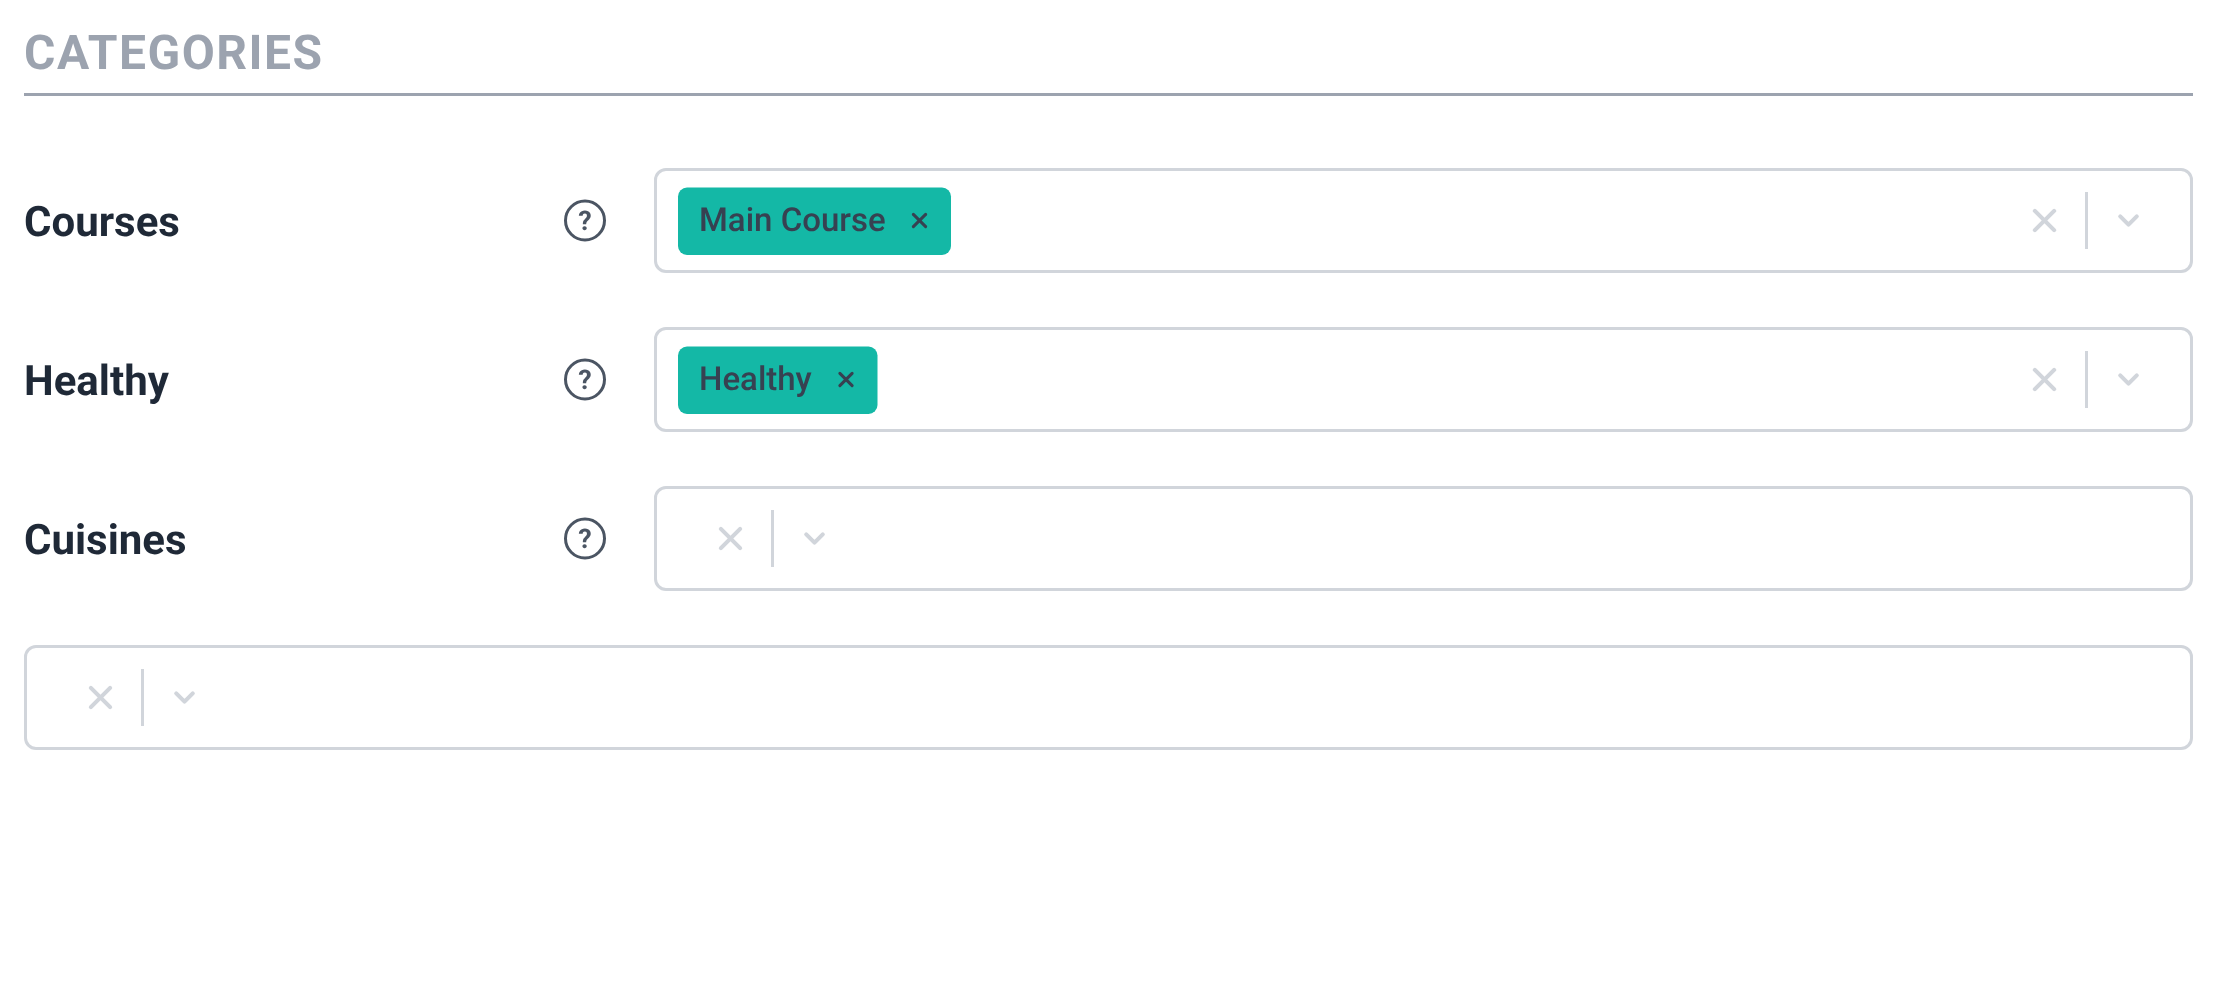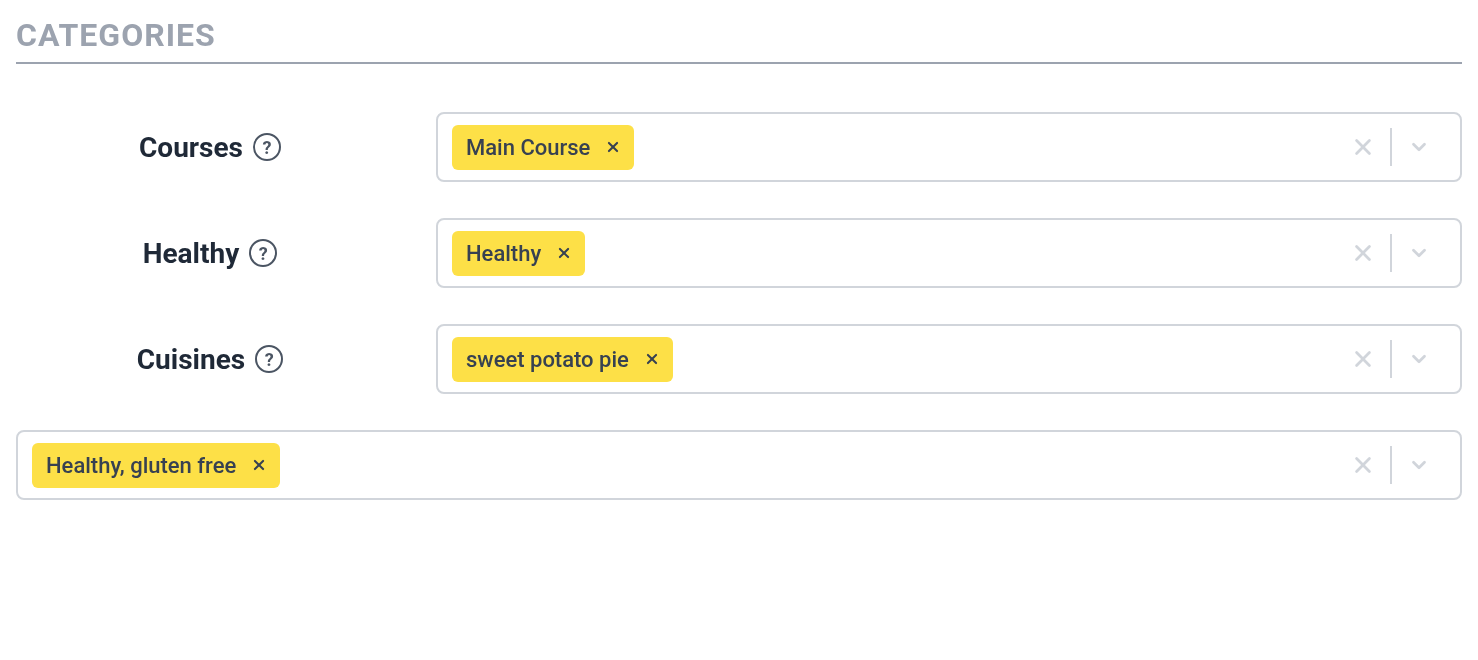--- a/index.html
+++ b/index.html
@@ -26,21 +26,21 @@
       margin-bottom: 48px;
     }
     .form-row {
       display: flex;
       align-items: center;
       margin-bottom: 36px;
     }
     .form-label {
       width: 420px;
       display: flex;
-      justify-content: center;
+      justify-content: space-between;
       align-items: center;
       padding-right: 32px;
       gap: 10px;
     }
     .form-label-text {
       font-size: 28px;
       font-weight: 700;
       color: #1f2937;
     }
     .help-icon {
@@ -66,21 +66,21 @@
       padding: 10px 14px;
     }
     .tags-area {
       flex: 1;
       display: flex;
       flex-wrap: wrap;
       gap: 8px;
       align-items: center;
     }
     .tag {
-      background: #fde047;
+      background: #14b8a6;
       border-radius: 6px;
       padding: 10px 14px;
       display: inline-flex;
       align-items: center;
       gap: 16px;
     }
     .tag-label {
       font-size: 22px;
       color: #374151;
       font-weight: 500;
@@ -192,60 +192,38 @@
           </span>
         </div>
       </div>
     </div>
     <div class="form-row">
       <div class="form-label">
         <span class="form-label-text">Cuisines</span>
         <span class="help-icon">?</span>
       </div>
       <div class="multiselect">
-        <div class="tags-area">
-          <span class="tag">
-            <span class="tag-label">sweet potato pie</span>
-            <span class="tag-remove">
-              <svg viewBox="0 0 24 24" fill="none" stroke-width="3.5" stroke-linecap="round">
-                <line x1="5" y1="5" x2="19" y2="19"></line>
-                <line x1="19" y1="5" x2="5" y2="19"></line>
-              </svg>
-            </span>
-          </span>
-        </div>
-        <div class="controls">
-          <span class="control-btn">
-            <svg viewBox="0 0 24 24" fill="none" stroke-width="3" stroke-linecap="round">
-              <line x1="5" y1="5" x2="19" y2="19"></line>
-              <line x1="19" y1="5" x2="5" y2="19"></line>
-            </svg>
-          </span>
-          <span class="control-sep"></span>
-          <span class="control-btn">
-            <svg viewBox="0 0 24 24" fill="none" stroke-width="3" stroke-linecap="round" stroke-linejoin="round">
-              <polyline points="6 9 12 15 18 9"></polyline>
-            </svg>
-          </span>
-        </div>
-      </div>
-    </div>
-    <div class="form-row">
-      <div class="multiselect">
-        <div class="tags-area">
-          <span class="tag">
-            <span class="tag-label">Healthy, gluten free</span>
-            <span class="tag-remove">
-              <svg viewBox="0 0 24 24" fill="none" stroke-width="3.5" stroke-linecap="round">
-                <line x1="5" y1="5" x2="19" y2="19"></line>
-                <line x1="19" y1="5" x2="5" y2="19"></line>
-              </svg>
-            </span>
-          </span>
-        </div>
+        <div class="controls">
+          <span class="control-btn">
+            <svg viewBox="0 0 24 24" fill="none" stroke-width="3" stroke-linecap="round">
+              <line x1="5" y1="5" x2="19" y2="19"></line>
+              <line x1="19" y1="5" x2="5" y2="19"></line>
+            </svg>
+          </span>
+          <span class="control-sep"></span>
+          <span class="control-btn">
+            <svg viewBox="0 0 24 24" fill="none" stroke-width="3" stroke-linecap="round" stroke-linejoin="round">
+              <polyline points="6 9 12 15 18 9"></polyline>
+            </svg>
+          </span>
+        </div>
+      </div>
+    </div>
+    <div class="form-row">
+      <div class="multiselect">
         <div class="controls">
           <span class="control-btn">
             <svg viewBox="0 0 24 24" fill="none" stroke-width="3" stroke-linecap="round">
               <line x1="5" y1="5" x2="19" y2="19"></line>
               <line x1="19" y1="5" x2="5" y2="19"></line>
             </svg>
           </span>
           <span class="control-sep"></span>
           <span class="control-btn">
             <svg viewBox="0 0 24 24" fill="none" stroke-width="3" stroke-linecap="round" stroke-linejoin="round">

